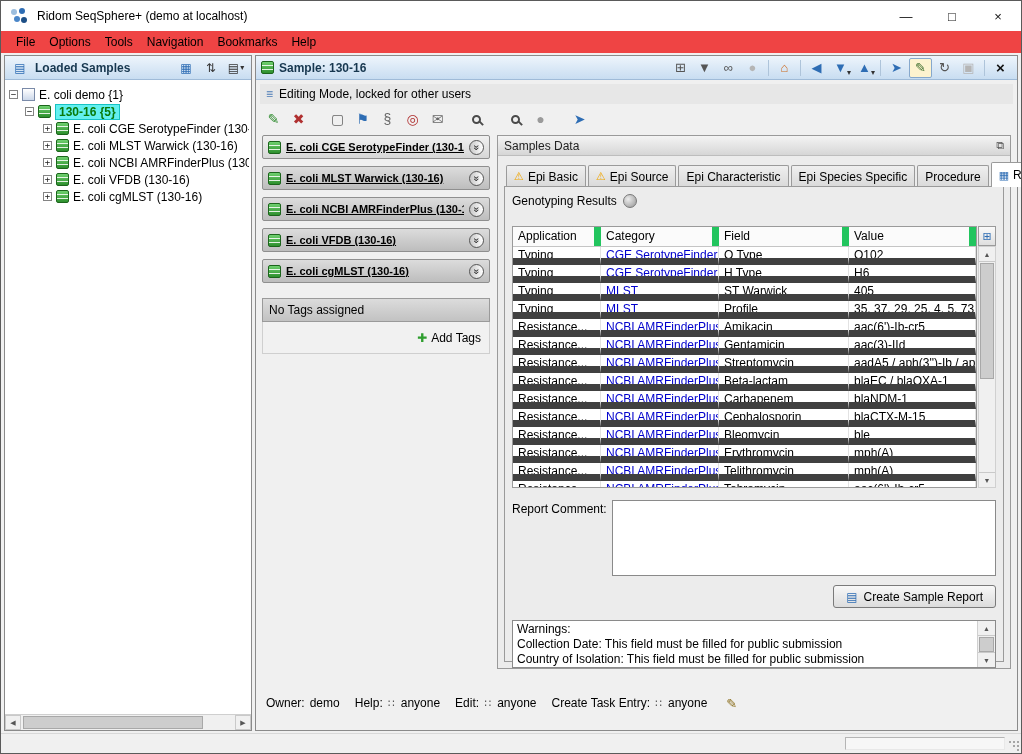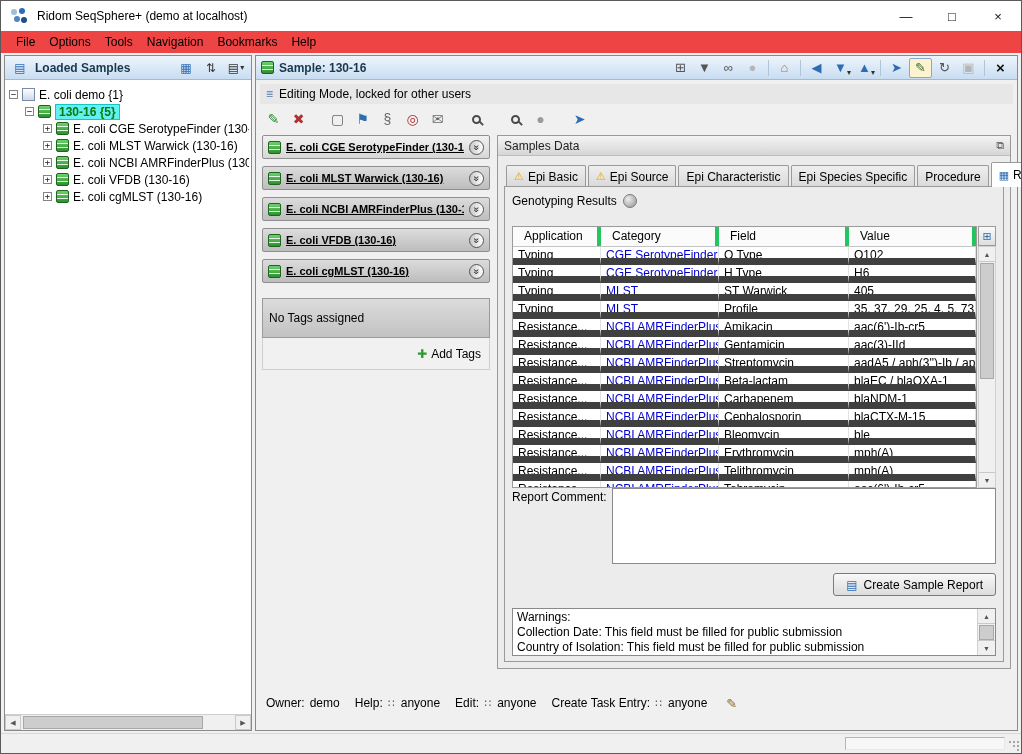--- a/index.html
+++ b/index.html
@@ -71,21 +71,21 @@
   .mag::after{content:"";position:absolute;width:6px;height:2px;background:#4a4a4a;right:-5px;bottom:-2px;transform:rotate(45deg)}
 
   
   .content{flex:1;display:flex;gap:7px;padding:3px 6px 0 6px;min-height:0}
   .left-col{width:228px;flex:none;display:flex;flex-direction:column}
   .section-bar{height:24px;flex:none;margin-bottom:7px;display:flex;align-items:center;gap:5px;padding:0 5px;
     background:linear-gradient(#dcdcdc,#bdbdbd);border:1px solid #8f8f8f;border-radius:2px}
   .sections > .section-bar:first-of-type{background:linear-gradient(#f1f1f1,#d7d7d7)}
   .section-label{flex:1;font-size:11px;font-weight:bold;text-decoration:underline;white-space:nowrap;overflow:hidden}
   .chev{width:15px;height:15px;flex:none;border:1px solid #555;border-radius:50%;background:linear-gradient(#fff,#c8c8c8);display:flex;align-items:center;justify-content:center;font-size:10px;color:#222;transform:rotate(90deg);line-height:1}
-  .tags-header{height:40px;flex:none;margin-top:8px;display:flex;align-items:center;padding:0 6px;background:linear-gradient(#dcdcdc,#c2c2c2);border:1px solid #9a9a9a}
+  .tags-header{height:24px;flex:none;margin-top:8px;display:flex;align-items:center;padding:0 6px;background:linear-gradient(#dcdcdc,#c2c2c2);border:1px solid #9a9a9a}
   .tags-body{height:32px;flex:none;background:#f1f1f1;border:1px solid #cfcfcf;border-top:none;display:flex;align-items:center;justify-content:flex-end;padding:0 8px}
   .add-tags{display:flex;align-items:center;gap:4px}
   .plus-ic{color:#2f9e2f;font-weight:bold;font-size:12px}
 
   
   .sd-panel{flex:1;height:534px;border:1px solid #9a9a9a;background:#ececec;display:flex;flex-direction:column;min-width:0}
   .sd-header{height:20px;flex:none;background:linear-gradient(#f4f4f4,#d6d6d6);border-bottom:1px solid #bdbdbd;display:flex;align-items:center;padding:0 6px}
   .sd-title{font-size:12px;color:#222}
   .sd-float{margin-left:auto;color:#555;font-size:11px}
   .tabs{display:flex;align-items:flex-end;padding:6px 6px 0 8px;flex:none}
@@ -94,36 +94,36 @@
   .warn-ic{color:#f0a500;font-size:11px}
   .tab-ic{color:#2e6db4;font-size:11px}
   .tab-pane{flex:1;border:1px solid #9a9a9a;margin:0 6px 6px 6px;background:#ececec;padding:7px;display:flex;flex-direction:column;min-height:0;margin-top:-1px}
   .geno-row{display:flex;align-items:flex-start;gap:6px;margin-bottom:18px;flex:none}
   .gearc{width:14px;height:14px;border-radius:50%;background:radial-gradient(circle at 35% 35%,#ececec,#949494);border:1px solid #787878}
 
   
   .table-wrap{height:262px;flex:none;display:flex}
   .grid{flex:1;background:#fff;border:1px solid #9a9a9a;display:flex;flex-direction:column;overflow:hidden;min-width:0}
   .grid-header{display:flex;height:20px;flex:none;background:#fbfbfb;border-bottom:1px solid #c5c5c5}
-  .gh{padding:2px 11px;border-right:4px solid #22c55e;white-space:nowrap;overflow:hidden}
+  .gh{padding:2px 5px;border-right:7px solid #22c55e;white-space:nowrap;overflow:hidden}
   .grow{display:flex;height:18px;flex:none}
   .gc{padding:1px 5px;border-right:1px solid #e2e2e2;border-bottom:7px solid #404040;white-space:nowrap;overflow:hidden}
   .c-app{width:88px;flex:none}.c-cat{width:118px;flex:none}.c-fld{width:130px;flex:none}.c-val{flex:1;min-width:0}
   .cat-link{color:#0000cc;text-decoration:underline;cursor:pointer}
   .vside{width:18px;flex:none;display:flex;flex-direction:column;margin-left:1px}
   .corner-btn{height:20px;flex:none;border:1px solid #9a9a9a;background:linear-gradient(#fafafa,#dfdfdf);display:flex;align-items:center;justify-content:center;font-size:11px;color:#2e6db4}
   .vscroll{flex:1;display:flex;flex-direction:column;border:1px solid #d0d0d0;background:#f0f0f0}
   .vtrack{flex:1;position:relative}
   .vthumb{position:absolute;left:1px;right:1px;top:1px;background:#cdcdcd;border:1px solid #a8a8a8}
   .vthumb.h55{height:55%}
   .sbtn2{height:15px;flex:none;background:#f0f0f0;border-bottom:1px solid #c9c9c9;display:flex;align-items:center;justify-content:center;font-size:7px;color:#555}
   .sbtn2.bot{border-top:1px solid #c9c9c9;border-bottom:none}
 
   
-  .rc-row{display:flex;margin-top:0;flex:none}
+  .rc-row{display:flex;margin-top:12px;flex:none}
   .rc-label{width:100px;flex:none;padding-top:2px}
   .rc-text{flex:1;height:76px;border:1px solid #8a8a8a;background:#fff;resize:none;font-family:"Liberation Sans",sans-serif;font-size:12px;padding:3px}
   .btn-row{display:flex;justify-content:flex-end;margin-top:9px;flex:none}
   .btn{height:23px;display:flex;align-items:center;gap:6px;padding:0 12px;background:linear-gradient(#f8f8f8,#dcdcdc);border:1px solid #7a7a7a;border-radius:3px}
   .btn-ic{color:#2e6db4;font-size:12px}
 
   
   .warn-box{margin-top:12px;height:48px;flex:none;border:1px solid #8a8a8a;background:#fff;display:flex;overflow:hidden}
   .warn-lines{flex:1;padding:1px 4px;overflow:hidden}
   .warn-line{height:15px;white-space:nowrap;overflow:hidden}

